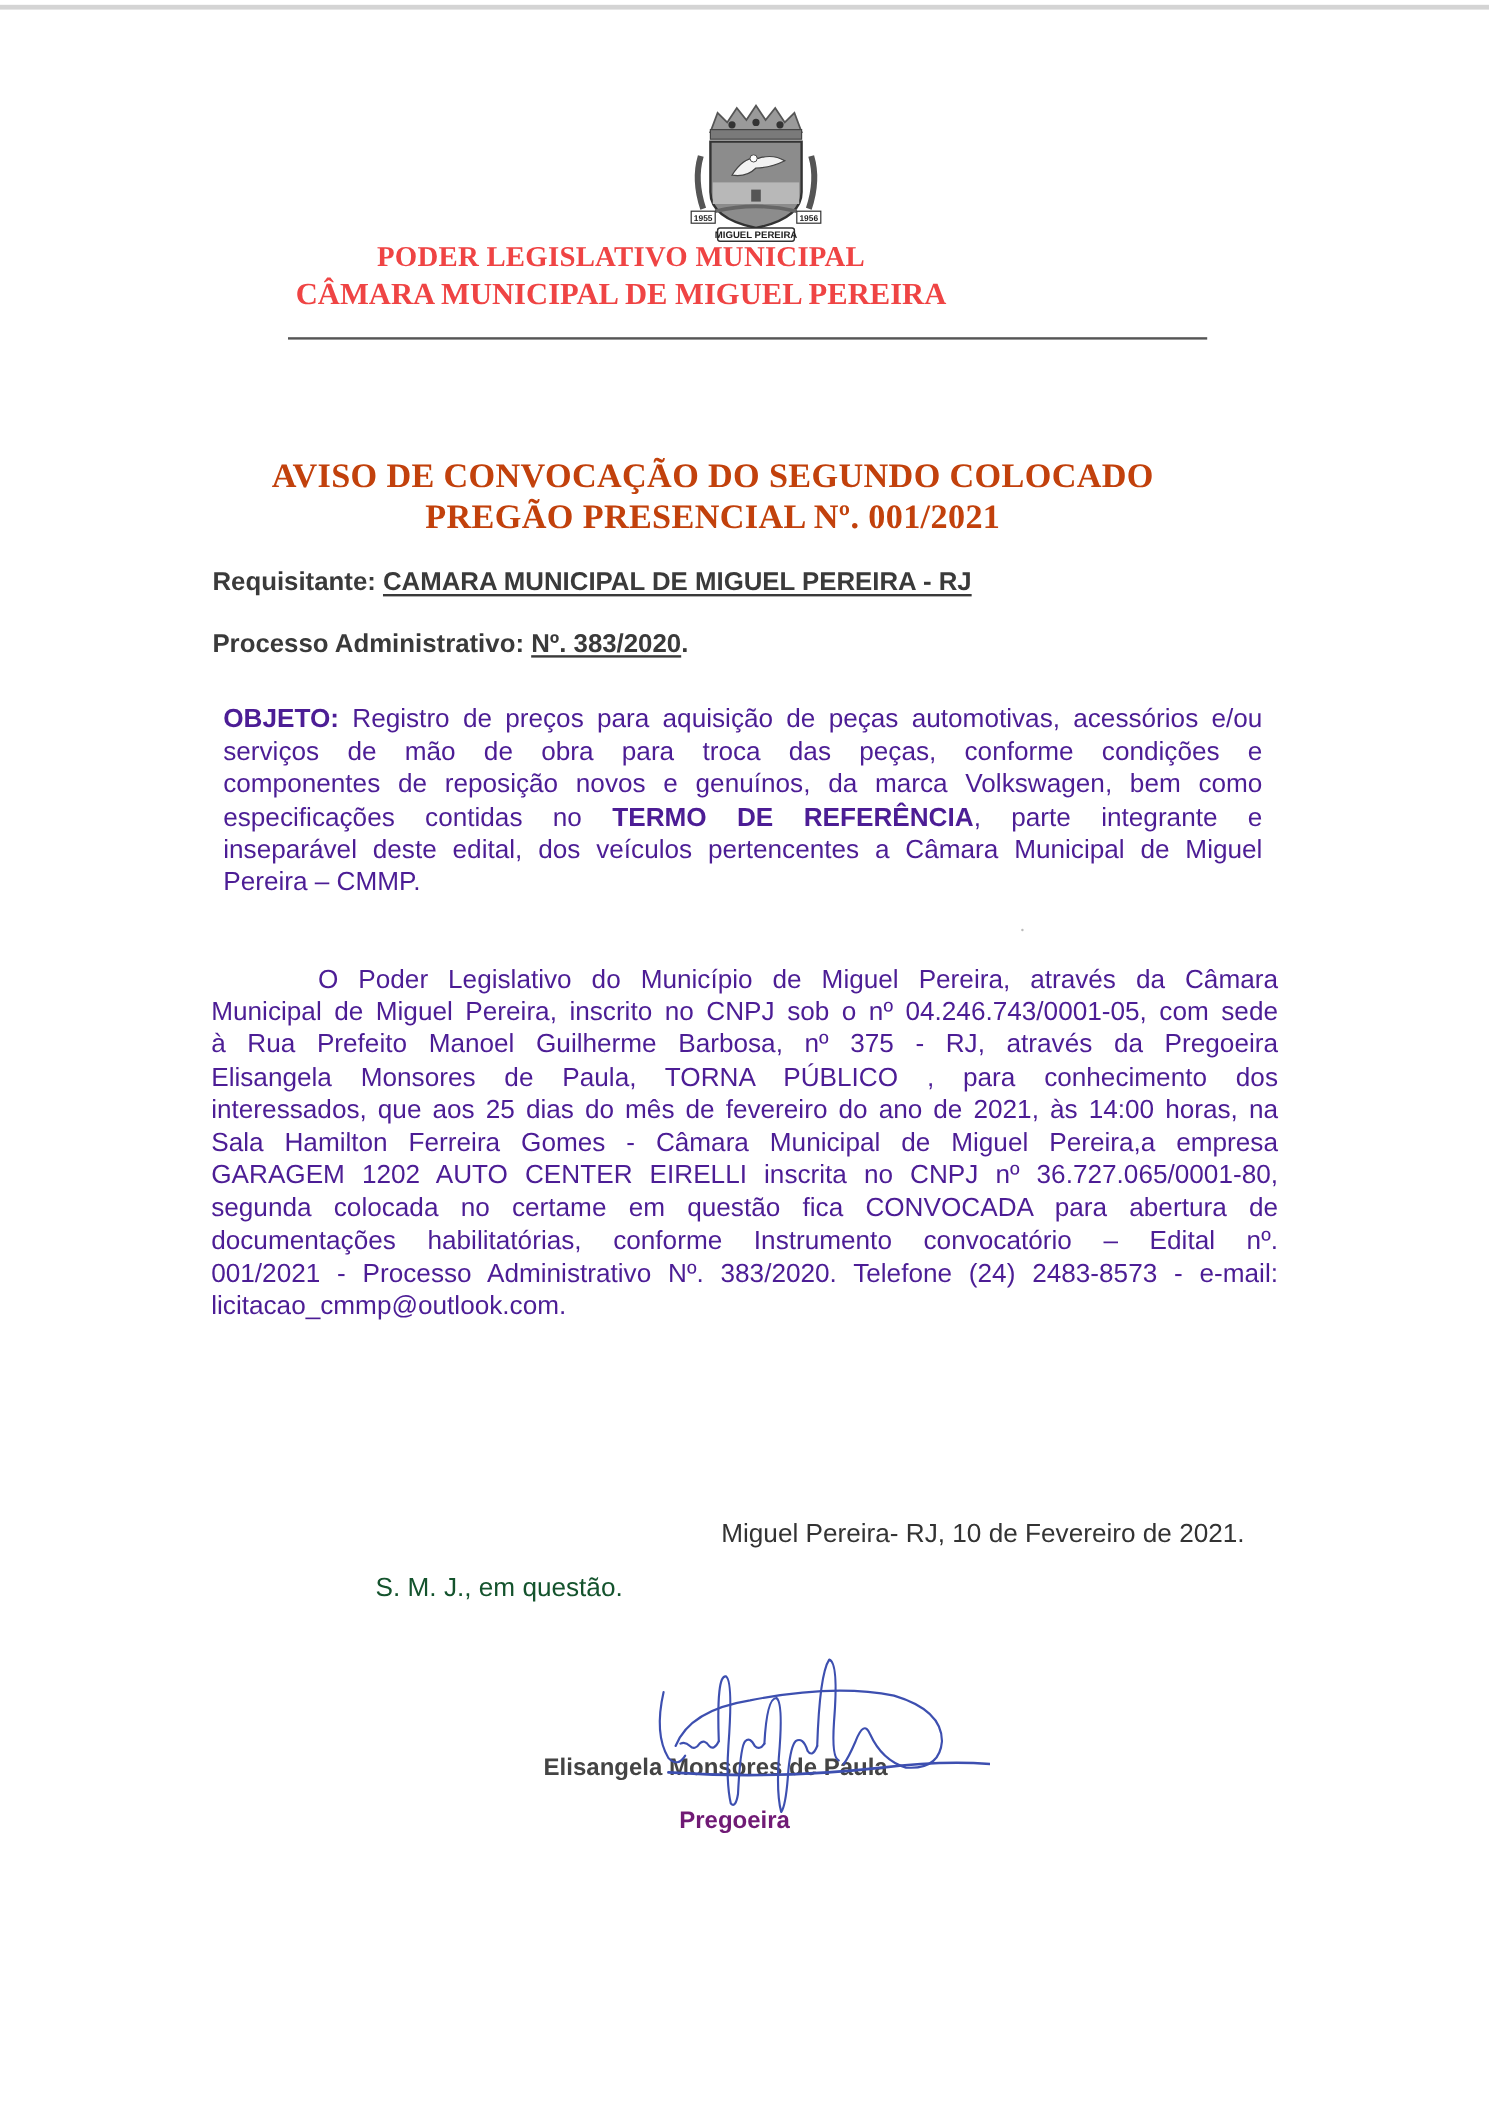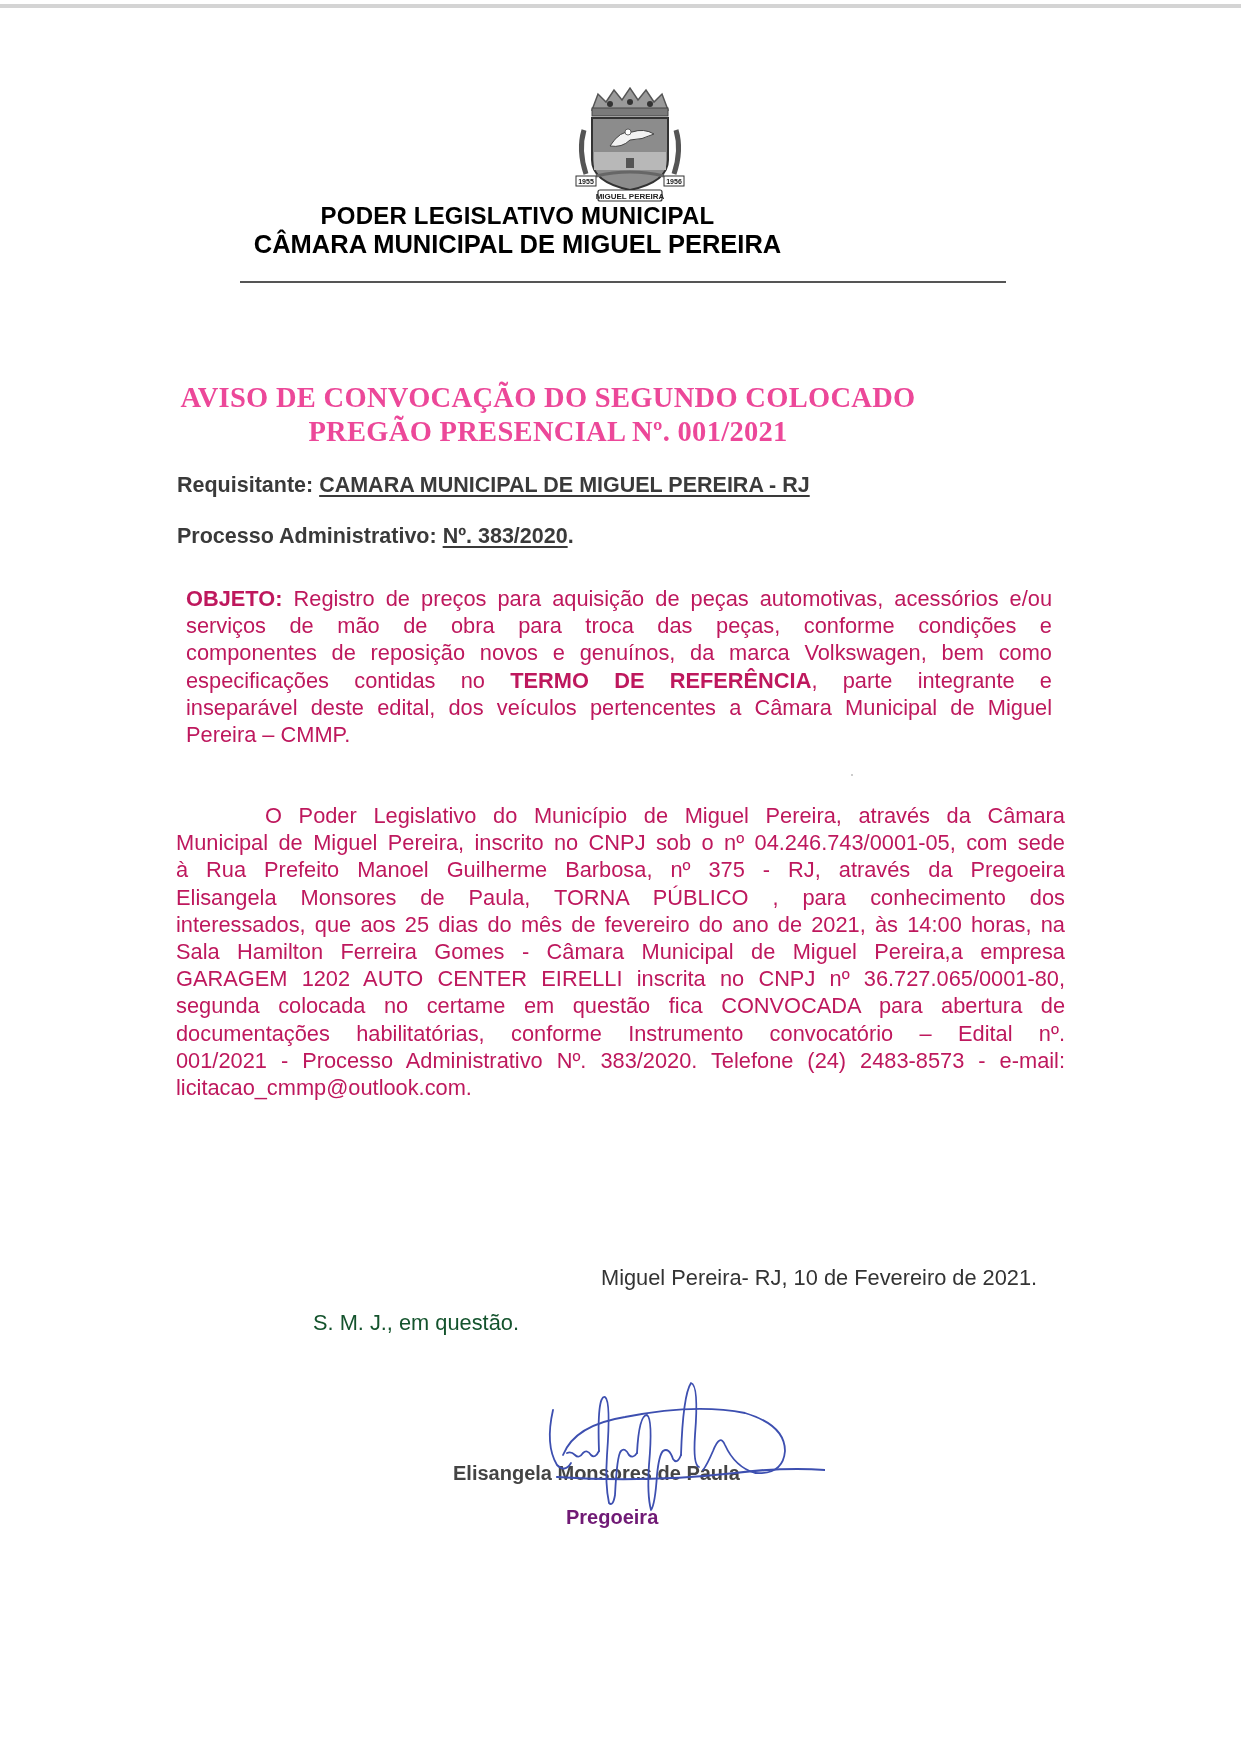--- a/index.html
+++ b/index.html
@@ -1,33 +1,33 @@
 <!DOCTYPE html>
 <html><head>
 <meta charset="utf-8">
 <style>
   html, body { margin: 0; padding: 0; background: #ffffff; }
   body { width: 1241px; height: 1754px; position: relative; overflow: hidden;
          font-family: "Liberation Sans", sans-serif; color: #2e2e2e; }
   .abs { position: absolute; }
   #scan-top-edge { left: 0; top: 4px; width: 1241px; height: 4px; background: #d4d4d4; }
   #crest { left: 570px; top: 80px; width: 120px; height: 122px; }
-  .hdr { left: 0; width: 1035px; text-align: center; font-weight: bold; color: #000000; }
+  .hdr { left: 0; width: 1035px; text-align: center; font-weight: bold; color: #ef4444; font-family: Liberation Serif, serif; }
   #hdr-1 { top: 202px; font-size: 24px; letter-spacing: 0.2px; }
   #hdr-2 { top: 230px; font-size: 25.5px; }
   #hdr-rule { left: 240px; top: 281px; width: 766px; height: 2px; background: #555; }
   .title { left: 0; width: 1096px; text-align: center; font-family: "Liberation Serif", serif;
-           font-weight: bold; color: #ec4899; font-size: 28.5px; letter-spacing: 0.3px; }
+           font-weight: bold; color: #c2410c; font-size: 28.5px; letter-spacing: 0.3px; padding-left: 46px; }
   #title-1 { top: 382px; }
   #title-2 { top: 416px; }
   .meta { left: 177px; font-size: 21.5px; font-weight: bold; color: #3a3a3a; }
   #meta-req { top: 473px; text-align: center; }
   #meta-proc { top: 524px; }
   .u { text-decoration: underline; text-underline-offset: 3px; }
-  .para { font-size: 21.8px; line-height: 27.2px; text-align: justify; color: #be185d; }
+  .para { font-size: 21.8px; line-height: 27.2px; text-align: justify; color: #4c1d95; }
   .para .ln { display: block; text-align: justify; text-align-last: justify; white-space: nowrap; height: 27.2px; }
   .para .ln.last { text-align-last: left; }
   #objeto { left: 186px; top: 585px; width: 866px; }
   #body-para { left: 176px; top: 802px; width: 889px; }
   .b { font-weight: bold; }
   #date-line { left: 601px; top: 1265px; font-size: 21.8px; color: #333; }
   #smj { left: 313px; top: 1310px; font-size: 21.8px; color: #14532d; }
   #signature { left: 535px; top: 1355px; width: 290px; height: 160px; }
   #sig-name { left: 453px; top: 1462px; font-size: 20px; font-weight: bold; color: #444; }
   #sig-role { left: 566px; top: 1506px; font-size: 20px; font-weight: bold; color: #701a75; }

